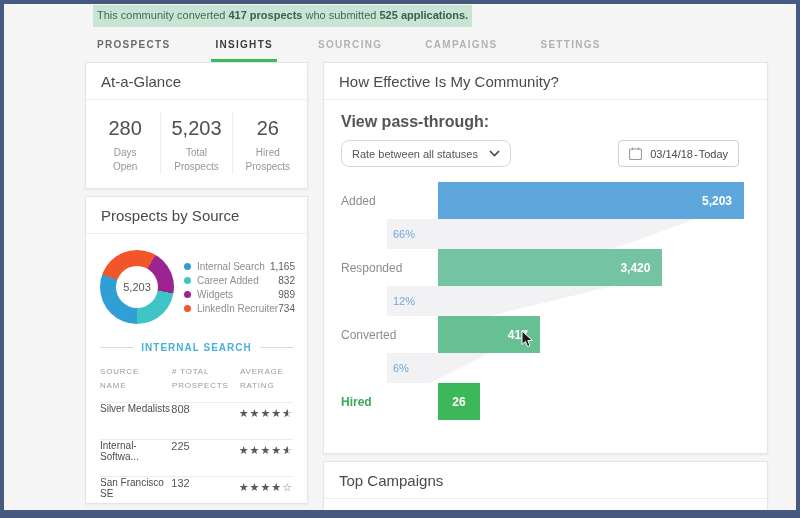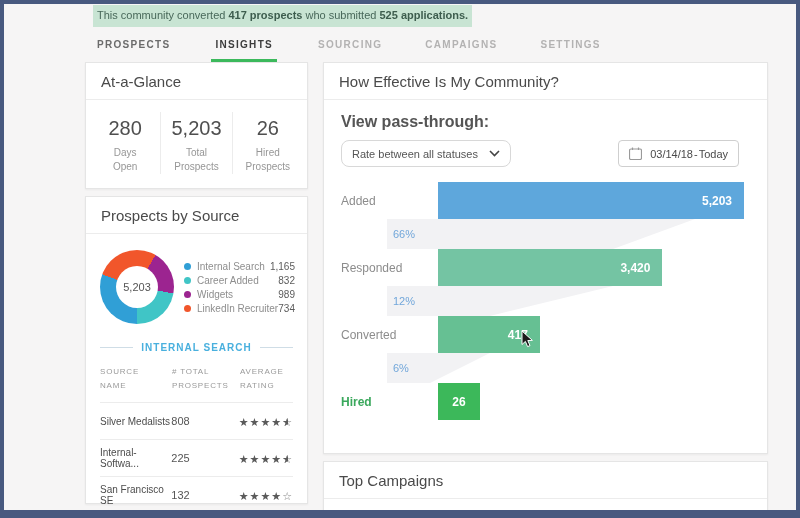--- a/index.html
+++ b/index.html
@@ -54,21 +54,21 @@
   .legend-value { color:#5c5c5c; text-align:left; }
 
   .section-head { display:flex; align-items:center; margin:6px 14px 4px; }
   .section-head::before, .section-head::after { content:""; flex:1; border-top:1px solid #cfdde6; }
   .section-head span { font-size:10px; font-weight:700; letter-spacing:1px; color:#49b0de; padding:0 8px; }
 
   .src-table { margin:0 14px; }
   .tbl-head { display:flex; padding:8px 0 10px; }
   .tbl-head .hc { font-size:8px; letter-spacing:0.8px; color:#9a9a9a; line-height:1.7; }
   .hc1 { width:72px; } .hc2 { width:68px; } .hc3 { flex:1; }
-  .tbl-row { display:flex; align-items:center; border-top:1px solid #ececec; height:37px; }
+  .tbl-row { display:flex; border-top:1px solid #ececec; height:37px; }
   .cell-name { width:72px; font-size:10px; color:#4c4c4c; }
   .cell-total { width:68px; font-size:11px; color:#555; }
   .cell-stars { flex:1; text-align:right; }
   .stars { font-size:11px; color:#5a5a5a; letter-spacing:1px; white-space:nowrap; }
   .half-star { position:relative; display:inline-block; }
   .half-star .hs-fill { position:absolute; left:0; top:0; width:55%; overflow:hidden; }
   .star-empty { color:#8a8a8a; }
 
   
   .card-effect { left:319px; top:58px; width:445px; height:392px; }

